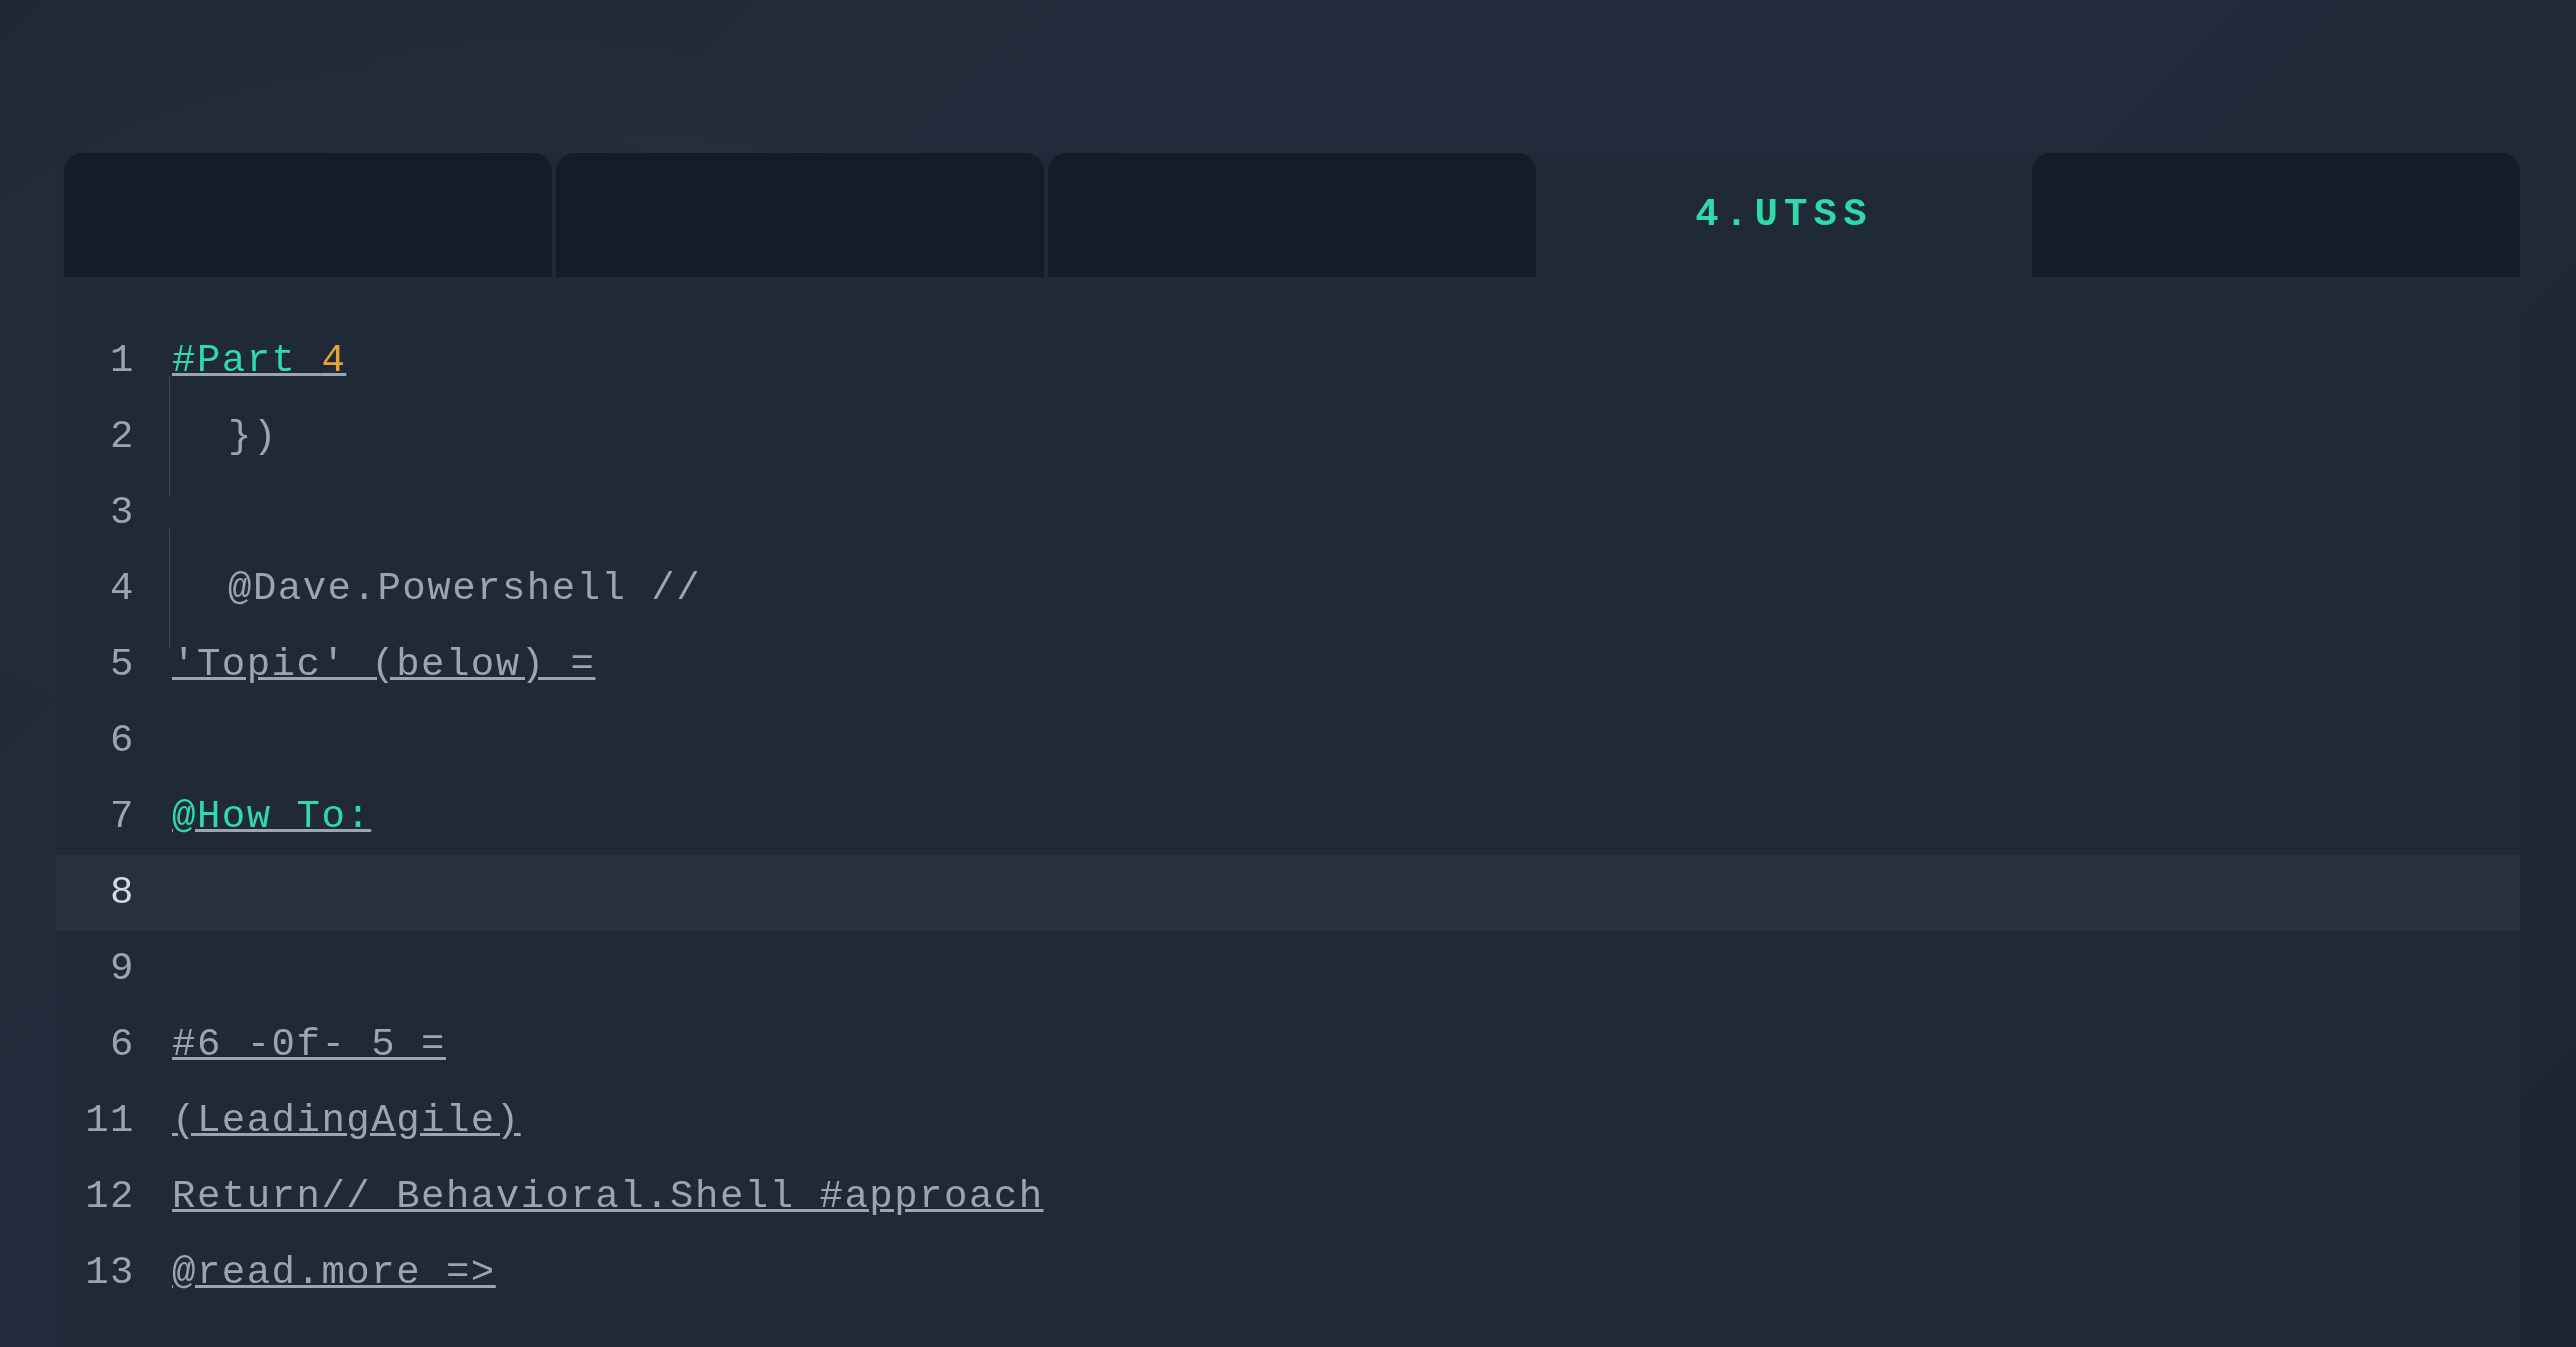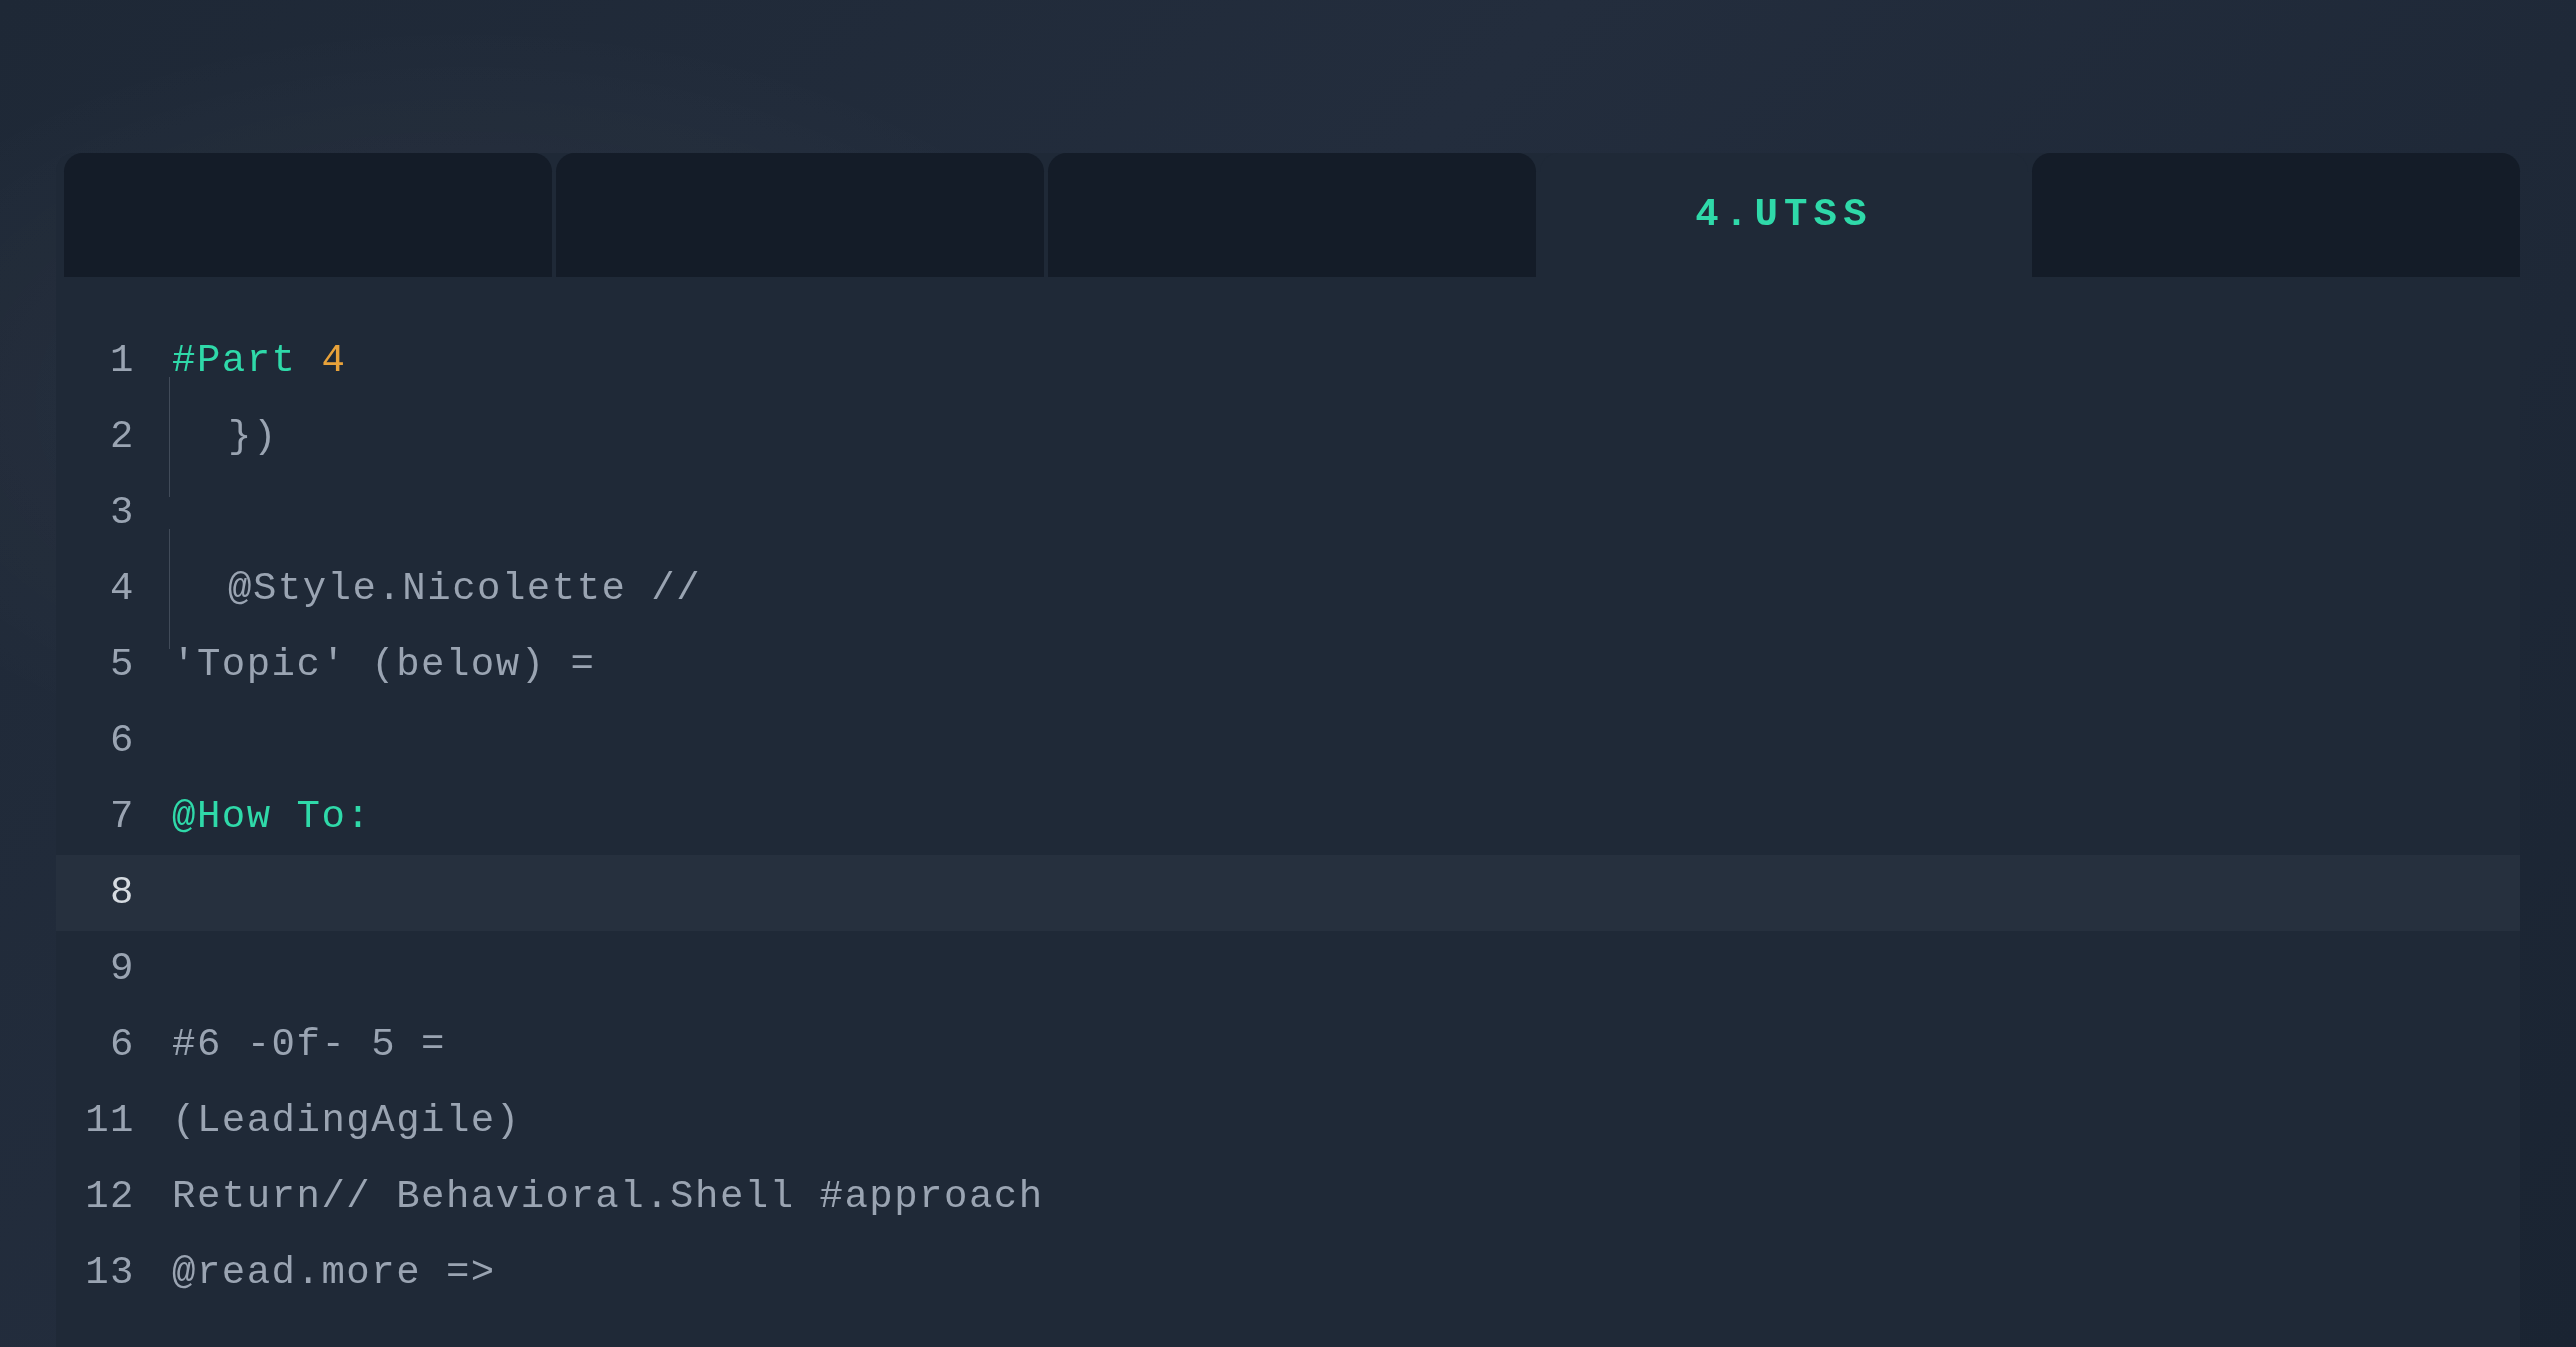--- a/index.html
+++ b/index.html
@@ -87,20 +87,21 @@
     font-weight: 400;
     padding-right: 37px;
     flex-shrink: 0;
     letter-spacing: 1.5px;
   }
   .content {
     flex: 1;
     white-space: pre;
     color: #9aa4b2;
     letter-spacing: 1.5px;
+    text-decoration: underline;
   }
   .guide {
     position: relative;
   }
   .guide::before {
     content: "";
     position: absolute;
     left: -3.1px;
     top: -38px;
     bottom: -38px;
@@ -158,21 +159,21 @@
         <div class="ln">2</div>
         <div class="content"><span class="pad1 guide c-gray">})</span></div>
       </div>
 
       <div class="line">
         <div class="ln">3</div>
       </div>
 
       <div class="line">
         <div class="ln">4</div>
-        <div class="content"><span class="pad1 guide c-gray">@Style.Nicolette //</span></div>
+        <div class="content"><span class="pad1 guide c-gray">@Dave.Powershell //</span></div>
       </div>
 
       <div class="line">
         <div class="ln">5</div>
         <div class="content"><span class="c-gray">'Topic' (below) =</span></div>
       </div>
 
       <div class="line">
         <div class="ln">6</div>
         <div class="content"></div>

